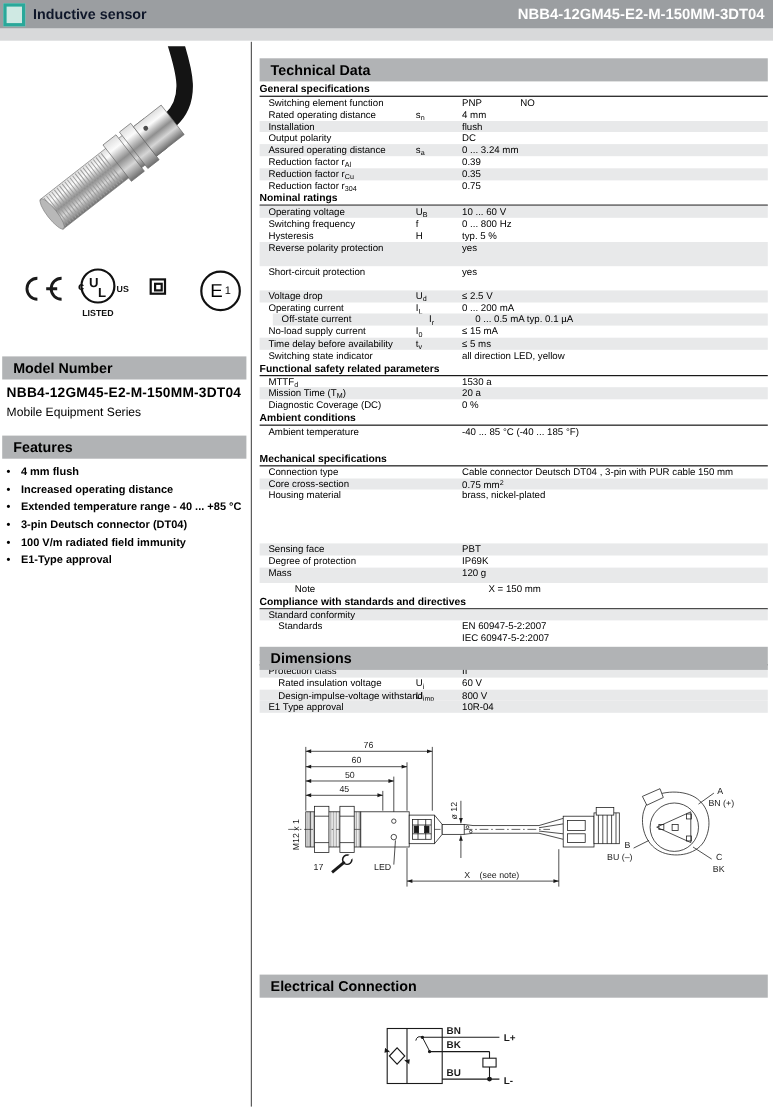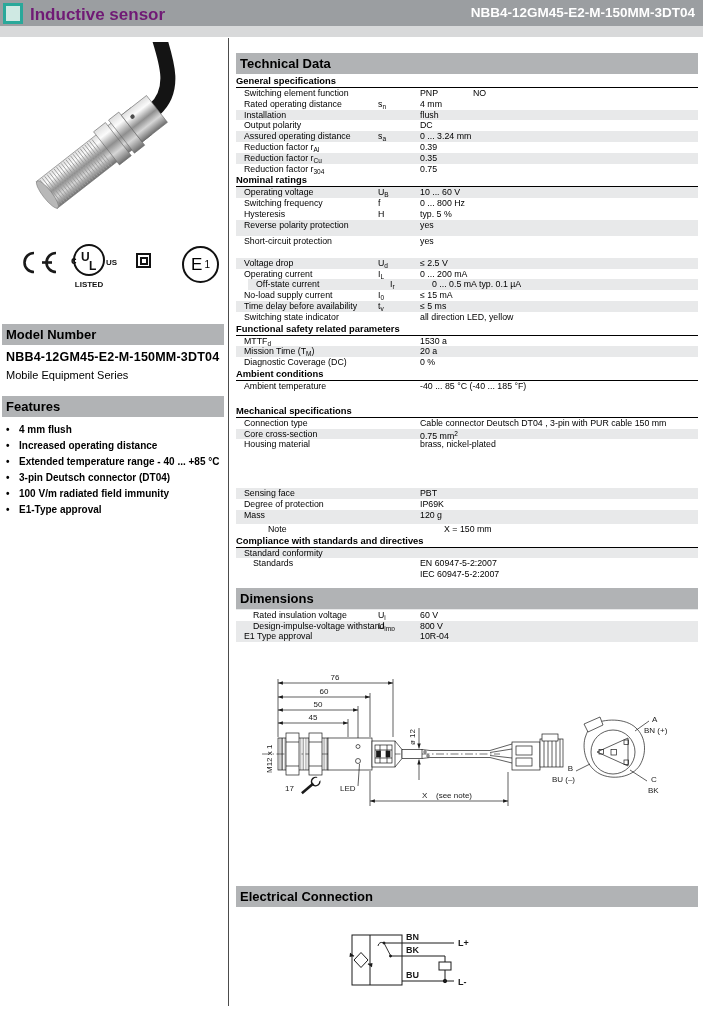--- a/index.html
+++ b/index.html
@@ -1,26 +1,26 @@
 <!DOCTYPE html>
 <html><head>
 <meta charset="utf-8">
 <style>
   html,body{margin:0;padding:0;background:#fff;}
   .page{position:relative;width:703px;height:1014px;background:#fff;overflow:hidden;
         font-family:"Liberation Sans","DejaVu Sans",sans-serif;color:#000;}
   
   .hdr{position:absolute;left:0;top:0;width:703px;height:26px;background:#9b9ea1;}
   .hdr-sq{position:absolute;left:3px;top:3px;width:14px;height:15px;background:#cfe9e3;border:3px solid #2aa89a;}
-  .hdr-title{position:absolute;left:30px;top:5px;color:#701a75;font-weight:bold;font-size:17px;}
+  .hdr-title{position:absolute;left:30px;top:5px;color:#0f172a;font-weight:bold;font-size:13px;}
   .hdr-model{position:absolute;right:8px;top:5px;color:#fff;font-weight:bold;font-size:13.5px;}
   .substrip{position:absolute;left:0;top:26px;width:703px;height:11px;background:#d8d9da;}
   .vdivider{position:absolute;left:228px;top:38px;width:1px;height:968px;background:#4c4c4c;}
   
-  .bar{background:#b1b3b5;color:#000;font-weight:bold;font-size:13px;line-height:21px;padding-left:4px;height:21px;box-sizing:border-box;}
+  .bar{background:#b1b3b5;color:#000;font-weight:bold;font-size:13px;line-height:21px;padding-left:10px;height:21px;box-sizing:border-box;}
   .bar-left{position:absolute;left:2px;width:222px;}
   .bar-right{position:absolute;left:236px;width:462px;}
   
   .photo{position:absolute;left:8px;top:42px;width:210px;height:200px;}
   .marks{position:absolute;left:10px;top:240px;width:214px;height:55px;}
   .mark-ce{position:absolute;left:6px;top:10px;}
   .mark-ul{position:absolute;left:52px;top:2px;}
   .mark-sq{position:absolute;left:126px;top:13px;width:11px;height:11px;border:2px solid #111;
            display:flex;align-items:center;justify-content:center;}
   .mark-sq-inner{width:4px;height:4px;border:2px solid #111;}
@@ -212,21 +212,21 @@
       <div class="trow" style="height: 10.8px;">
         <span class="lbl ind0">Switching frequency</span>
         <span class="sym">f</span>
         <span class="val">0 ... 800 Hz</span>
       </div>
       <div class="trow" style="height: 10.8px;">
         <span class="lbl ind0">Hysteresis</span>
         <span class="sym">H</span>
         <span class="val">typ. 5  %</span>
       </div>
-      <div class="trow shade" style="height: 16px;">
+      <div class="trow shade" style="height: 22px;">
         <span class="lbl ind0">Reverse polarity protection</span>
         <span class="val">yes</span>
       </div>
       <div class="trow" style="height: 22px;">
         <span class="lbl ind0">Short-circuit protection</span>
         <span class="val">yes</span>
       </div>
       <div class="trow shade" style="height: 10.8px;">
         <span class="lbl ind0">Voltage drop</span>
         <span class="sym">U<sub>d</sub></span>

